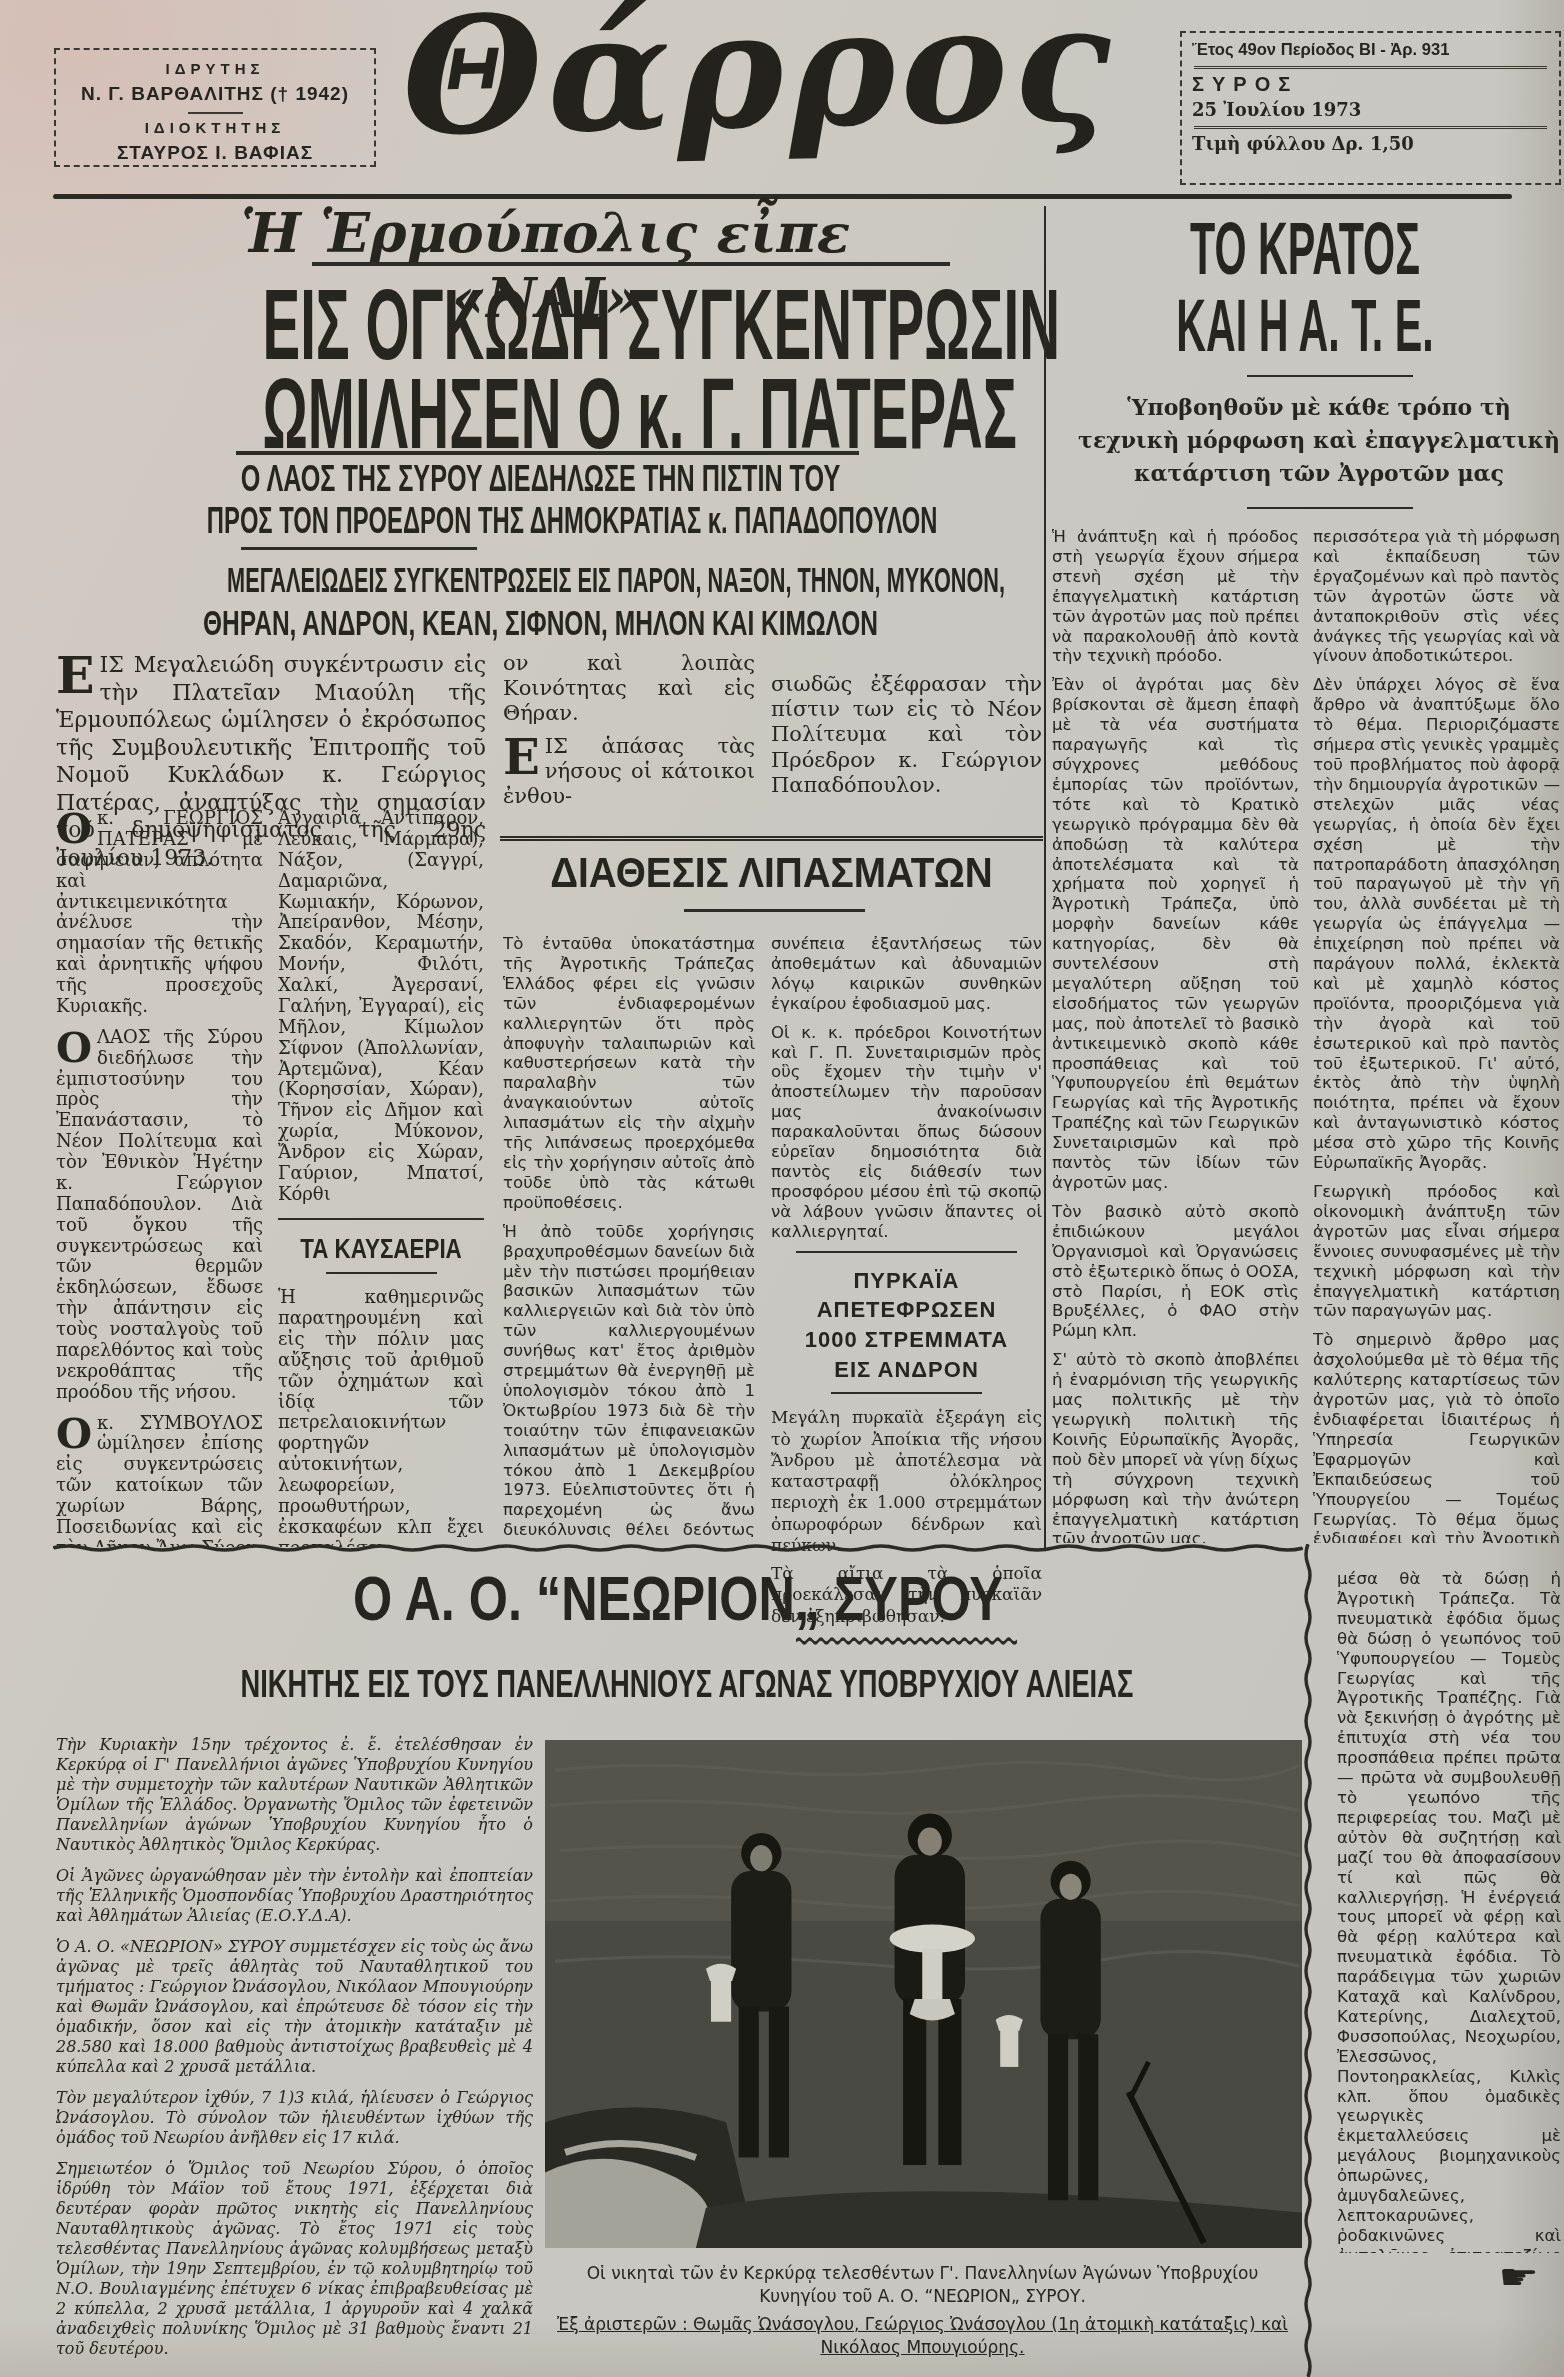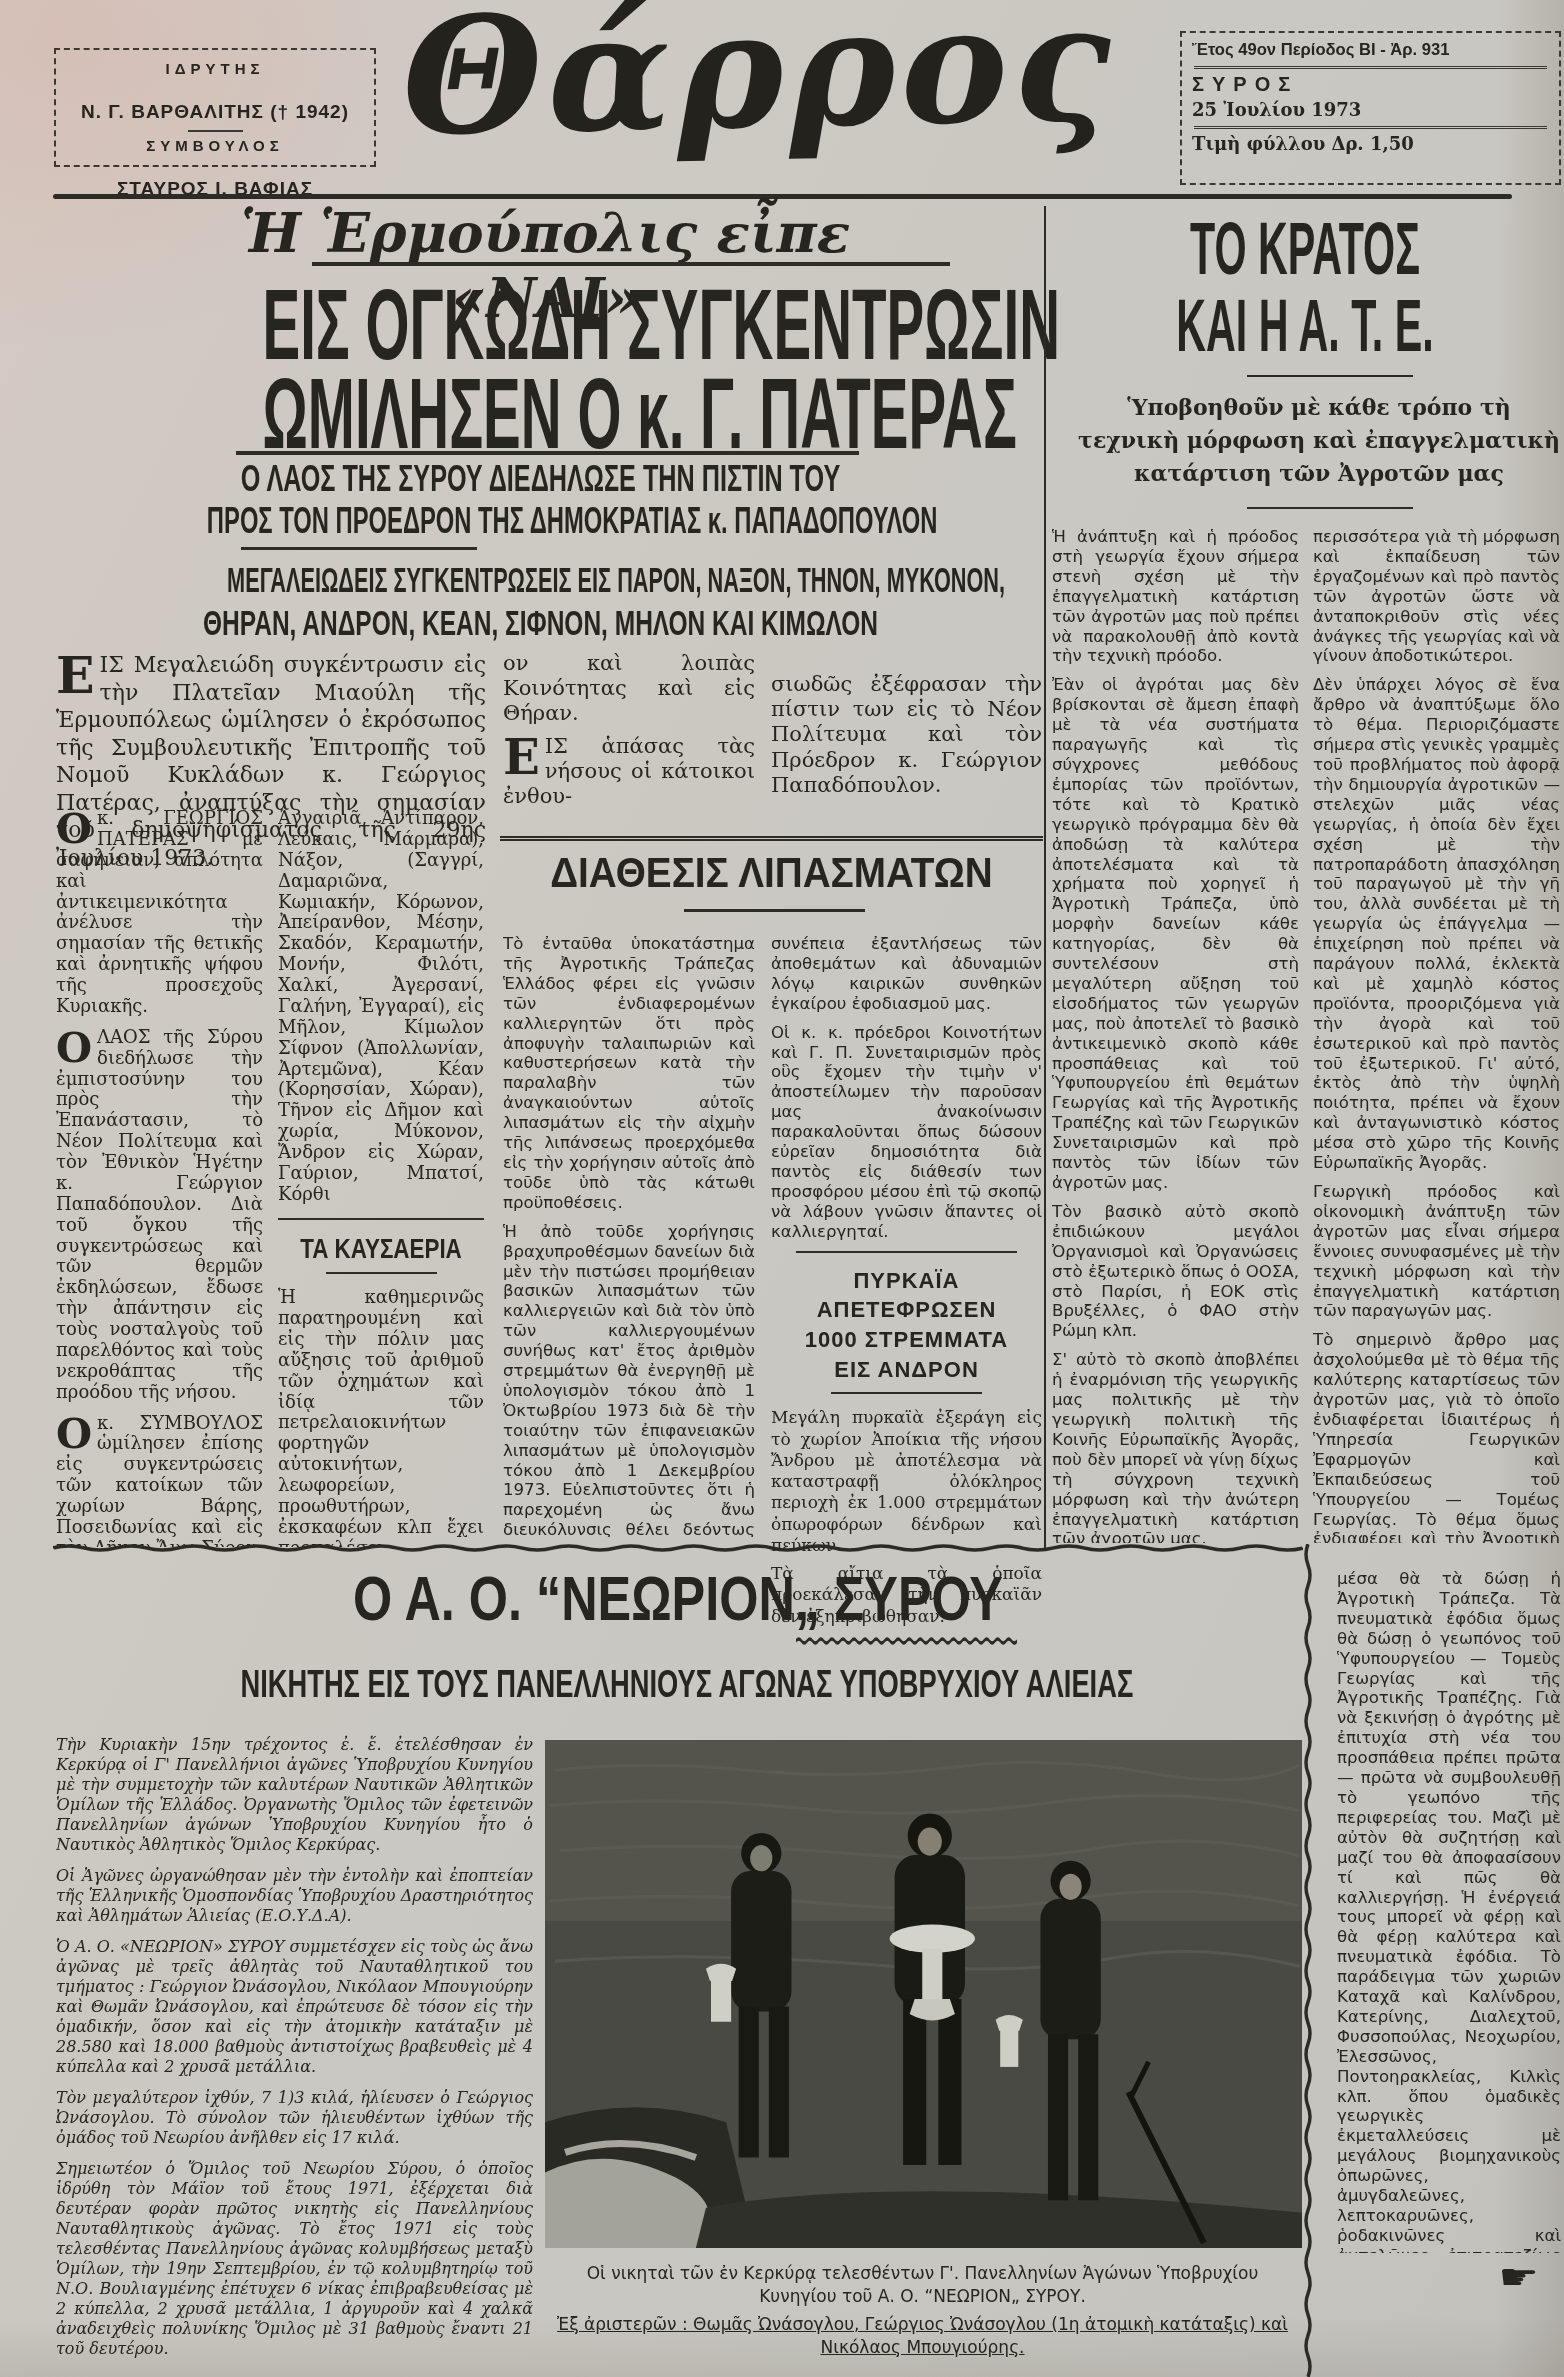--- a/index.html
+++ b/index.html
@@ -14,21 +14,21 @@
   #tint-r{right:0;top:0;width:70px;height:2377px;background:linear-gradient(90deg,rgba(0,0,0,0),rgba(120,115,105,.25));}
   #tint-b{left:0;bottom:0;width:1565px;height:60px;background:linear-gradient(0deg,rgba(120,115,105,.18),rgba(0,0,0,0));}
 
   .rule{background:#2c2b25;}
   .center{text-align:center;}
   .nowrap{white-space:nowrap;}
 
   
   #founder-box{left:54px;top:48px;width:322px;height:119px;border:2.5px dashed #3a3931;text-align:center;padding-top:10px;box-sizing:border-box;}
   .fb-small{font:700 15px "Liberation Sans",sans-serif;letter-spacing:5px;}
-  .fb-big{font:700 19px "Liberation Sans",sans-serif;margin-top:24px;letter-spacing:1px;}
+  .fb-big{font:700 19px "Liberation Sans",sans-serif;margin-top:6px;letter-spacing:1px;}
   .fb-rule{width:55px;height:1.5px;background:#3a3931;margin:7px auto 5px auto;}
   #paper-title{left:352px;top:-25px;width:814px;text-align:center;font:italic 700 161px "DejaVu Serif",serif;letter-spacing:5px;transform:rotate(-1.2deg);color:#23221c;}
   #issue-box{left:1180px;top:31px;width:381px;height:154px;border:2.5px dashed #3a3931;text-align:left;padding:7px 10px;box-sizing:border-box;}
   .ib-line1{font:700 16.6px "Liberation Sans",sans-serif;}
   .ib-rule{height:1px;background:#3a3931;margin:6px 2px;box-shadow:0 2px 0 #3a3931;}
   .ib-city{font:700 20px "Liberation Sans",sans-serif;letter-spacing:8px;margin-top:3px;}
   .ib-date{font:700 18px "DejaVu Serif",serif;margin-top:3px;}
   .ib-price{font:700 18px "DejaVu Serif",serif;margin-top:4px;}
   #top-rule{left:53px;top:194px;width:1459px;height:5px;border-radius:3px;}
 
@@ -108,21 +108,21 @@
 <body>
 
 <div class="abs tint" id="tint-tl"></div>
 <div class="abs tint" id="tint-r"></div>
 <div class="abs tint" id="tint-b"></div>
 
 <div class="abs" id="founder-box">
   <div class="fb-small">ΙΔΡΥΤΗΣ</div>
   <div class="fb-big">Ν. Γ. ΒΑΡΘΑΛΙΤΗΣ († 1942)</div>
   <div class="fb-rule"></div>
-  <div class="fb-small">ΣΥΜΒΟΥΛΟΣ</div>
+  <div class="fb-small">ΙΔΙΟΚΤΗΤΗΣ</div>
   <div class="fb-big">ΣΤΑΥΡΟΣ Ι. ΒΑΦΙΑΣ</div>
 </div>
 
 <div class="abs" id="paper-title">Θάρρος</div>
 
 <div class="abs" id="issue-box">
   <div class="ib-line1">Ἔτος 49ον Περίοδος ΒΙ - Ἀρ. 931</div>
   <div class="ib-rule"></div>
   <div class="ib-city">ΣΥΡΟΣ</div>
   <div class="ib-date">25 Ἰουλίου 1973</div>

